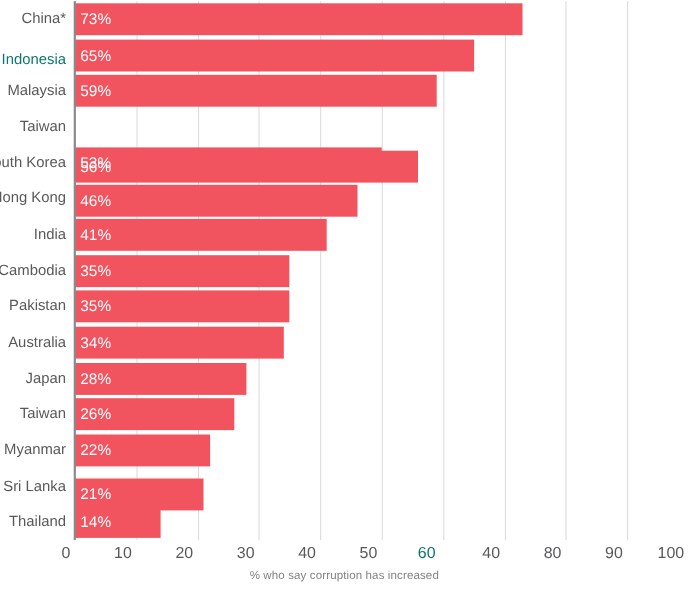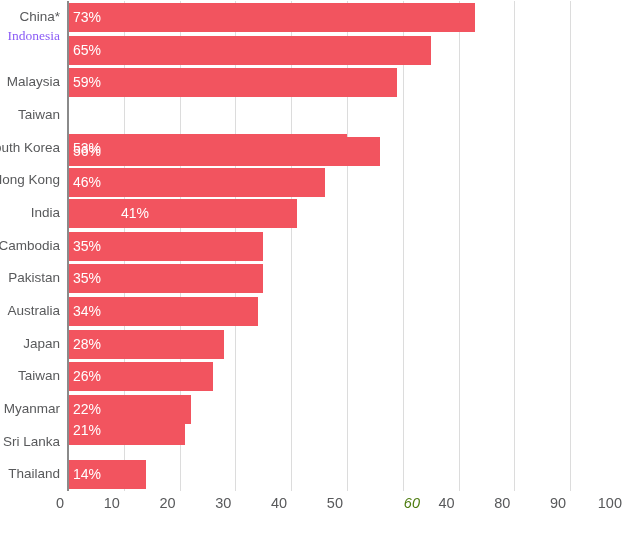--- a/index.html
+++ b/index.html
@@ -157,21 +157,21 @@
         <div class="row" style="top: 132.5px; width: 558px;">
           <div class="bar" style="width: 279px; background: rgb(242, 84, 95);"></div>
           <div class="bar-value" style="color: rgb(255, 255, 255);">53%</div>
         </div>
         <div class="row" style="top: 167px; width: 558px;">
           <div class="bar" style="width: 256.68px; background: rgb(242, 84, 95);"></div>
           <div class="bar-value" style="color: rgb(255, 255, 255);">46%</div>
         </div>
         <div class="row" style="top: 197.833px; width: 558px;">
           <div class="bar" style="width: 228.78px; background: rgb(242, 84, 95);"></div>
-          <div class="bar-value" style="color: rgb(255, 255, 255); margin-left: 48px;">41%</div>
+          <div class="bar-value" style="color: rgb(255, 255, 255);">41%</div>
         </div>
         <div class="row" style="top: 230.5px; width: 558px;">
           <div class="bar" style="width: 195.3px; background: rgb(242, 84, 95);"></div>
           <div class="bar-value" style="color: rgb(255, 255, 255);">35%</div>
         </div>
         <div class="row" style="top: 263.167px; width: 558px;">
           <div class="bar" style="width: 195.3px; background: rgb(242, 84, 95);"></div>
           <div class="bar-value" style="color: rgb(255, 255, 255);">35%</div>
         </div>
         <div class="row" style="top: 295.833px; width: 558px;">
@@ -183,36 +183,36 @@
           <div class="bar-value" style="color: rgb(255, 255, 255);">28%</div>
         </div>
         <div class="row" style="top: 361.167px; width: 518px;">
           <div class="bar" style="width: 145.08px; background: rgb(242, 84, 95);"></div>
           <div class="bar-value" style="color: rgb(255, 255, 255);">26%</div>
         </div>
         <div class="row" style="top: 393.833px; width: 558px;">
           <div class="bar" style="width: 122.76px; background: rgb(242, 84, 95);"></div>
           <div class="bar-value" style="color: rgb(255, 255, 255);">22%</div>
         </div>
-        <div class="row" style="top: 415px; width: 556px;">
+        <div class="row" style="top: 434px; width: 556px;">
           <div class="bar" style="width: 117.18px; background: rgb(242, 84, 95);"></div>
           <div class="bar-value" style="color: rgb(255, 255, 255);">21%</div>
         </div>
         <div class="row" style="top: 459.167px; width: 558px;">
           <div class="bar" style="width: 78.12px; background: rgb(242, 84, 95);"></div>
           <div class="bar-value" style="color: rgb(255, 255, 255);">14%</div>
         </div>
       </div>
   </div>
 
   <div id="baseline"></div>
 
   <div id="labels">
       <div class="cat-label" style="top: 1.83333px; color: rgb(88, 89, 91);">China*</div>
-      <div class="cat-label" style="top: 21px; color: #8b5cf6; font-family: Liberation Serif, serif;">Indonesia</div>
+      <div class="cat-label" style="top: 39px; color: #0f766e;">Indonesia</div>
       <div class="cat-label" style="top: 67.1667px; color: rgb(88, 89, 91);">Malaysia</div>
       <div class="cat-label" style="top: 99.8333px; color: rgb(88, 89, 91);">Taiwan</div>
       <div class="cat-label" style="top: 132.5px; color: rgb(88, 89, 91);">South Korea</div>
       <div class="cat-label" style="top: 165.167px; color: rgb(88, 89, 91);">Hong Kong</div>
       <div class="cat-label" style="top: 197.833px; color: rgb(88, 89, 91);">India</div>
       <div class="cat-label" style="top: 230.5px; color: rgb(88, 89, 91);">Cambodia</div>
       <div class="cat-label" style="top: 263.167px; color: rgb(88, 89, 91);">Pakistan</div>
       <div class="cat-label" style="top: 295.833px; color: rgb(88, 89, 91);">Australia</div>
       <div class="cat-label" style="top: 328.5px; color: rgb(88, 89, 91);">Japan</div>
       <div class="cat-label" style="top: 361.167px; color: rgb(88, 89, 91);">Taiwan</div>
@@ -221,21 +221,22 @@
       <div class="cat-label" style="top: 459.167px; color: rgb(88, 89, 91);">Thailand</div>
     </div>
 
   <div id="xaxis">
       <div class="tick-label" style="left: 24px; width: 40px; color: rgb(88, 89, 91);">0</div>
       <div class="tick-label" style="left: 79.8px; width: 40px; color: rgb(88, 89, 91);">10</div>
       <div class="tick-label" style="left: 135.6px; width: 40px; color: rgb(88, 89, 91);">20</div>
       <div class="tick-label" style="left: 191.4px; width: 40px; color: rgb(88, 89, 91);">30</div>
       <div class="tick-label" style="left: 247.2px; width: 40px; color: rgb(88, 89, 91);">40</div>
       <div class="tick-label" style="left: 303px; width: 40px; color: rgb(88, 89, 91);">50</div>
-      <div class="tick-label" style="left: 380px; width: 40px; color: #4d7c0f; font-style: italic;">60</div>
+      <div class="tick-label" style="left: 356px; width: 40px; color: #0f766e;">60</div>
       <div class="tick-label" style="left: 414.6px; width: 40px; color: rgb(88, 89, 91);">40</div>
       <div class="tick-label" style="left: 470.4px; width: 40px; color: rgb(88, 89, 91);">80</div>
       <div class="tick-label" style="left: 526.2px; width: 40px; color: rgb(88, 89, 91);">90</div>
       <div class="tick-label" style="left: 582px; width: 40px; color: rgb(88, 89, 91);">100</div>
     </div>
 
+  <div id="xaxis-title">% who say corruption has increased</div>
 
 </div>
 
 </body></html>

